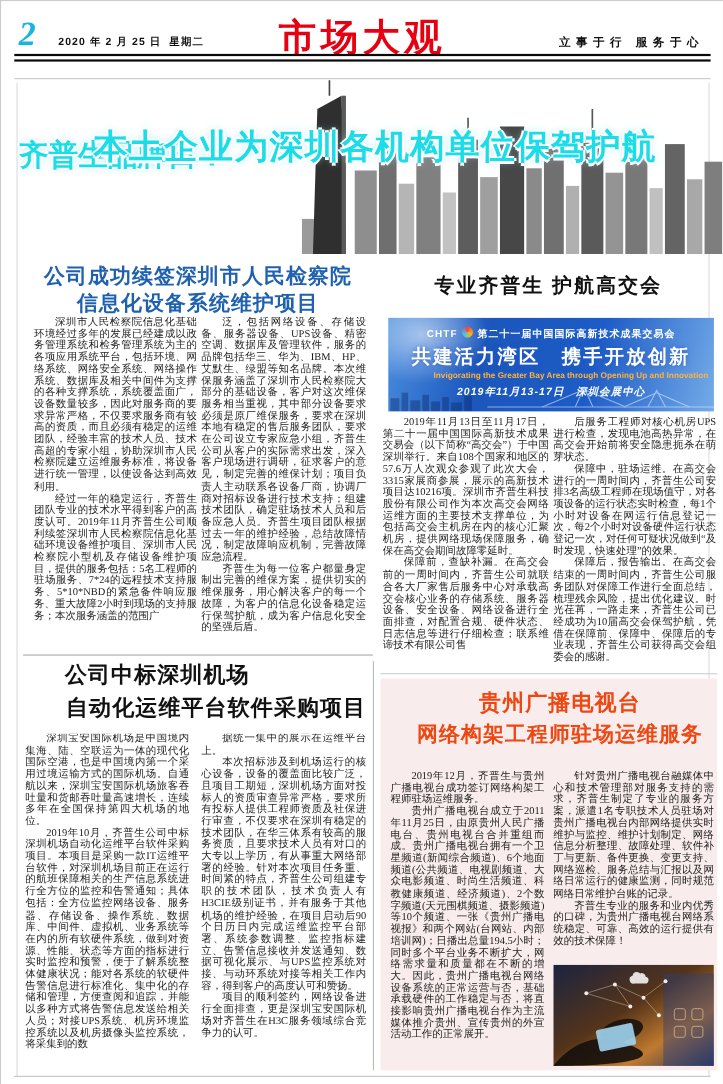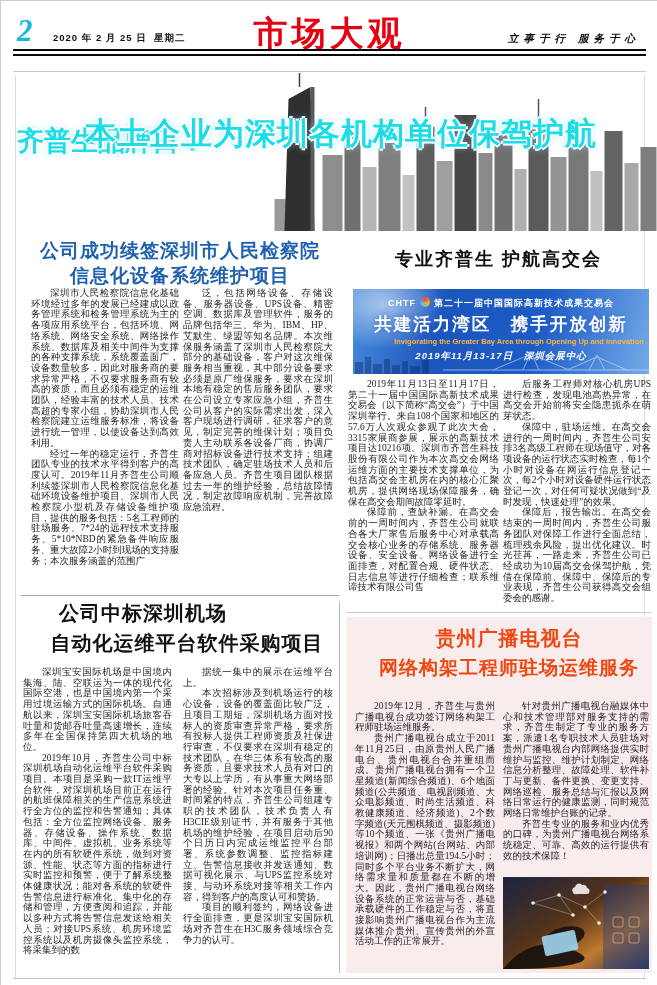--- a/index.html
+++ b/index.html
@@ -7,21 +7,21 @@
         border:1px solid #cccccc;font-family:"Liberation Serif",serif;}
   .abs{position:absolute;}
   
   .pagenum{left:16px;top:12px;font-size:31px;font-weight:bold;font-style:italic;
            color:#17b6de;font-family:"Liberation Serif",serif;}
   .hdate{left:52px;top:31px;font-size:9.5px;font-weight:bold;color:#111;
          font-family:"Liberation Sans",sans-serif;letter-spacing:1px;}
   .masthead{left:0;right:0;top:10px;text-align:center;font-size:34px;font-weight:900;
             color:#e60012;letter-spacing:4px;font-family:"Liberation Serif",serif;}
   .slogan{right:18px;top:31px;font-size:10.5px;font-weight:bold;color:#111;
-          letter-spacing:5px;font-family:"Liberation Sans",sans-serif;font-style:italic;}
+          letter-spacing:5px;font-family:"Liberation Sans",sans-serif;}
   .dblrule{left:12px;right:12px;top:48px;height:3px;border-top:2.5px solid #0a0a0a;
            border-bottom:2.5px solid #0a0a0a;}
   .thinrule{left:12px;right:12px;top:70px;height:0;border-top:1px solid #c9c9c9;}
   .sideline{top:74px;bottom:7px;width:0;border-left:1px solid #dcdcdc;}
   .botline{left:12px;right:12px;bottom:7px;height:0;border-top:1px solid #c4c4c4;}
   
   .skyline{left:272px;top:70px;width:385px;height:160px;}
   .ban1,.ban2{font-family:"Liberation Sans",sans-serif;font-weight:bold;color:#1add e8;}
   .ban1{left:16px;top:74px;font-size:27px;color:#1adde8;z-index:3;
         text-shadow:-2px 0 #fff,2px 0 #fff,0 -2px #fff,0 2px #fff,0 0 7px rgba(150,230,255,.9);margin-top:48px;}
@@ -107,20 +107,21 @@
   <div class="abs ban2">本土企业为深圳各机构单位保驾护航</div>
 
   <div class="abs h-blue" style="top:237px;">公司成功续签深圳市人民检察院</div>
   <div class="abs h-blue" style="top:262px;">信息化设备系统维护项目</div>
   <div class="abs bodycol" style="left:30px;top:287px;width:148px;height:300px;">
     <p>深圳市人民检察院信息化基础环境经过多年的发展已经建成以政务管理系统和检务管理系统为主的各项应用系统平台，包括环境、网络系统、网络安全系统、网络操作系统、数据库及相关中间件为支撑的各种支撑系统，系统覆盖面广，设备数量较多，因此对服务商的要求异常严格，不仅要求服务商有较高的资质，而且必须有稳定的运维团队，经验丰富的技术人员、技术高超的专家小组，协助深圳市人民检察院建立运维服务标准，将设备进行统一管理，以使设备达到高效利用。</p>
     <p>经过一年的稳定运行，齐普生团队专业的技术水平得到客户的高度认可。2019年11月齐普生公司顺利续签深圳市人民检察院信息化基础环境设备维护项目、深圳市人民检察院小型机及存储设备维护项目，提供的服务包括：5名工程师的驻场服务、7*24的远程技术支持服务、5*10*NBD的紧急备件响应服务、重大故障2小时到现场的支持服务；本次服务涵盖的范围广</p>
   </div>
   <div class="abs bodycol" style="left:182px;top:287px;width:150px;height:300px;">
     <p>泛，包括网络设备、存储设备、服务器设备、UPS设备、精密空调、数据库及管理软件，服务的品牌包括华三、华为、IBM、HP、艾默生、绿盟等知名品牌。本次维保服务涵盖了深圳市人民检察院大部分的基础设备，客户对这次维保服务相当重视，其中部分设备要求必须是原厂维保服务，要求在深圳本地有稳定的售后服务团队，要求在公司设立专家应急小组，齐普生公司从客户的实际需求出发，深入客户现场进行调研，征求客户的意见，制定完善的维保计划；项目负责人主动联系各设备厂商，协调厂商对招标设备进行技术支持；组建技术团队，确定驻场技术人员和后备应急人员。齐普生项目团队根据过去一年的维护经验，总结故障情况，制定故障响应机制，完善故障应急流程。</p>
+    <p>齐普生为每一位客户都量身定制出完善的维保方案，提供切实的维保服务，用心解决客户的每一个故障，为客户的信息化设备稳定运行保驾护航，成为客户信息化安全的坚强后盾。</p>
   </div>
 
   <div class="abs h-black" style="left:345px;top:246px;width:305px;font-size:18px;text-align:center;letter-spacing:2px;">专业齐普生  护航高交会</div>
   <div class="abs chtf">
     <div class="flare"></div>
     <div class="chtf-row1">
       <span>CHTF</span><span class="chtf-logo"></span><span>第二十一届中国国际高新技术成果交易会</span>
     </div>
     <div class="chtf-row2">共建活力湾区　携手开放创新</div>
     <div class="chtf-row3">Invigorating the Greater Bay Area through Opening Up and Innovation</div>
@@ -155,21 +156,21 @@
     <p>后服务工程师对核心机房UPS进行检查，发现电池高热异常，在高交会开始前将安全隐患扼杀在萌芽状态。</p>
     <p>保障中，驻场运维。在高交会进行的一周时间内，齐普生公司安排3名高级工程师在现场值守，对各项设备的运行状态实时检查，每1个小时对设备在网运行信息登记一次，每2个小时对设备硬件运行状态登记一次，对任何可疑状况做到“及时发现，快速处理”的效果。</p>
     <p>保障后，报告输出。在高交会结束的一周时间内，齐普生公司服务团队对保障工作进行全面总结，梳理残余风险，提出优化建议。时光荏苒，一路走来，齐普生公司已经成功为10届高交会保驾护航，凭借在保障前、保障中、保障后的专业表现，齐普生公司获得高交会组委会的感谢。</p>
   </div>
 
   <div class="abs hdiv1"></div>
   <div class="abs hdiv2"></div>
   <div class="abs vdiv"></div>
 
   <div class="abs h-black" style="left:22px;top:599px;font-size:20px;letter-spacing:1px;margin-left:36px;">公司中标深圳机场</div>
-  <div class="abs h-black" style="left:40px;top:629px;width:292px;font-size:20px;text-align:center;letter-spacing:1px;">自动化运维平台软件采购项目</div>
+  <div class="abs h-black" style="left:40px;top:629px;width:292px;font-size:20px;text-align:right;letter-spacing:1px;">自动化运维平台软件采购项目</div>
   <div class="abs bodycol" style="left:22px;top:666px;width:149px;height:294px;">
     <p>深圳宝安国际机场是中国境内集海、陆、空联运为一体的现代化国际空港，也是中国境内第一个采用过境运输方式的国际机场。自通航以来，深圳宝安国际机场旅客吞吐量和货邮吞吐量高速增长，连续多年在全国保持第四大机场的地位。</p>
     <p>2019年10月，齐普生公司中标深圳机场自动化运维平台软件采购项目。本项目是采购一款IT运维平台软件，对深圳机场目前正在运行的航班保障相关的生产信息系统进行全方位的监控和告警通知；具体包括：全方位监控网络设备、服务器、存储设备、操作系统、数据库、中间件、虚拟机、业务系统等在内的所有软硬件系统，做到对资源、性能、状态等方面的指标进行实时监控和预警，便于了解系统整体健康状况；能对各系统的软硬件告警信息进行标准化、集中化的存储和管理，方便查阅和追踪，并能以多种方式将告警信息发送给相关人员；对接UPS系统、机房环境监控系统以及机房摄像头监控系统，将采集到的数</p>
   </div>
   <div class="abs bodycol" style="left:182px;top:666px;width:150px;height:294px;">
     <p>据统一集中的展示在运维平台上。</p>
     <p>本次招标涉及到机场运行的核心设备，设备的覆盖面比较广泛，且项目工期短，深圳机场方面对投标人的资质审查异常严格，要求所有投标人提供工程师资质及社保进行审查，不仅要求在深圳有稳定的技术团队，在华三体系有较高的服务资质，且要求技术人员有对口的大专以上学历，有从事重大网络部署的经验。针对本次项目任务重、时间紧的特点，齐普生公司组建专职的技术团队，技术负责人有H3CIE级别证书，并有服务于其他机场的维护经验，在项目启动后90个日历日内完成运维监控平台部署、系统参数调整、监控指标建立、告警信息接收并发送通知、数据可视化展示、与UPS监控系统对接、与动环系统对接等相关工作内容，得到客户的高度认可和赞扬。</p>
     <p>项目的顺利签约，网络设备进行全面排查，更是深圳宝安国际机场对齐普生在H3C服务领域综合竞争力的认可。</p>
   </div>
 

